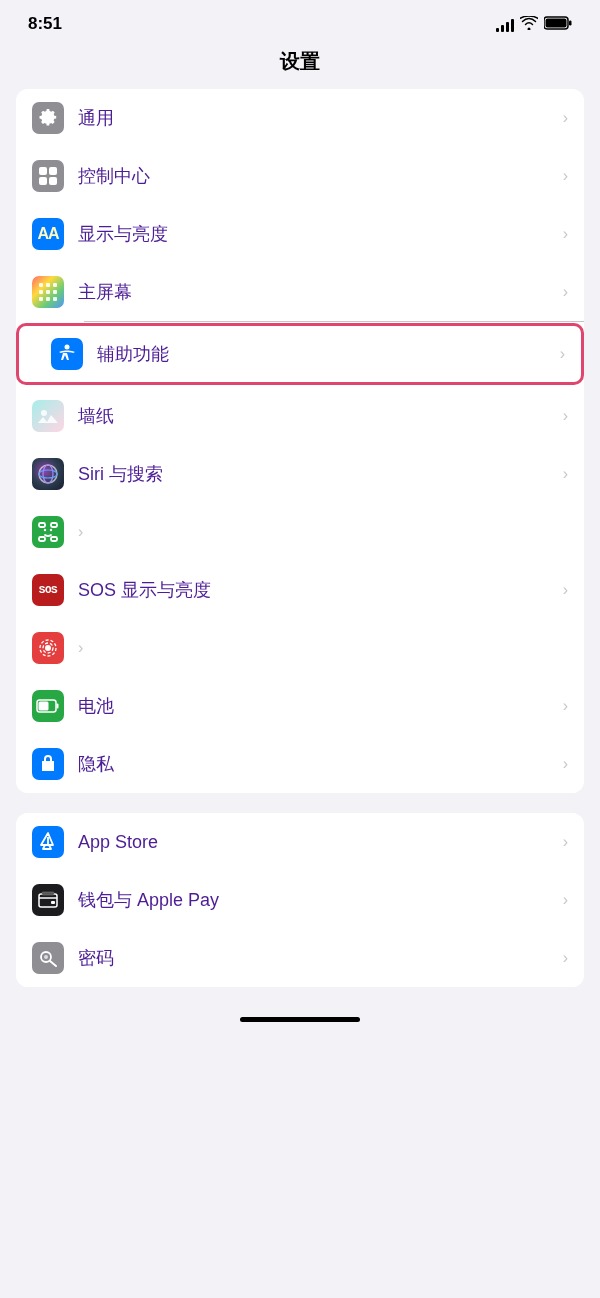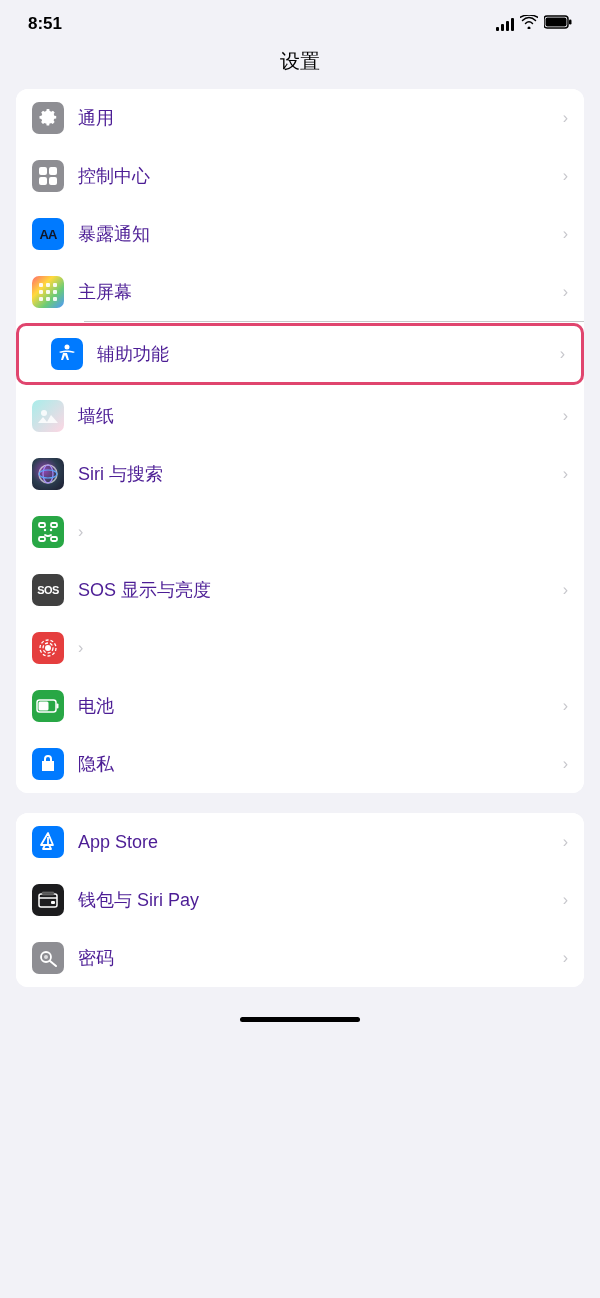--- a/index.html
+++ b/index.html
@@ -9,21 +9,21 @@
       min-height: 1298px;
       background: #f2f2f7;
       font-family: -apple-system, "PingFang SC", "Helvetica Neue", sans-serif;
       overflow-x: hidden;
     }
 
     
     .status-bar {
       display: flex;
       justify-content: space-between;
-      align-items: center;
+      align-items: flex-end;
       padding: 14px 28px 6px 28px;
       background: #f2f2f7;
     }
     .status-time {
       font-size: 17px;
       font-weight: 600;
       color: #000;
     }
     .status-icons {
       display: flex;
@@ -43,21 +43,21 @@
     }
 
     
     .page-title-bar {
       text-align: center;
       padding: 8px 0 14px 0;
       background: #f2f2f7;
     }
     .page-title {
       font-size: 20px;
-      font-weight: 400;
+      font-weight: 700;
       color: #000;
     }
 
     
     .settings-section {
       background: #fff;
       border-radius: 12px;
       margin: 0 16px 20px 16px;
       overflow: hidden;
     }
@@ -181,23 +181,23 @@
       <rect x="12" y="2" width="8" height="8" rx="2"></rect>
       <rect x="2" y="12" width="8" height="8" rx="2"></rect>
       <rect x="12" y="12" width="8" height="8" rx="2"></rect>
     </svg>
       </div>
       <span class="row-label">控制中心</span>
       <span class="row-chevron">›</span>
     </div>
     <div class="settings-row">
       <div class="row-icon" style="background:#007aff;">
-        <span style="font-weight:900;font-size:13px;color:#0f172a;letter-spacing:-1px;">AA</span>
-      </div>
-      <span class="row-label">暴露通知</span>
+        <span style="font-weight:900;font-size:16px;color:#fef9c3;letter-spacing:-1px;">AA</span>
+      </div>
+      <span class="row-label">显示与亮度</span>
       <span class="row-chevron">›</span>
     </div>
     <div class="settings-row">
       <div class="row-icon" style="background:linear-gradient(135deg,#ff6b6b,#ffd93d,#6bcb77,#4d96ff);">
         <svg width="22" height="22" viewBox="0 0 22 22" fill="white" opacity="0.9">
       <rect x="2" y="2" width="4" height="4" rx="1"></rect>
       <rect x="9" y="2" width="4" height="4" rx="1"></rect>
       <rect x="16" y="2" width="4" height="4" rx="1"></rect>
       <rect x="2" y="9" width="4" height="4" rx="1"></rect>
       <rect x="9" y="9" width="4" height="4" rx="1"></rect>
@@ -250,21 +250,21 @@
       <rect x="2" y="16" width="6" height="4" rx="1.5" fill="none"></rect>
       <rect x="14" y="16" width="6" height="4" rx="1.5" fill="none"></rect>
       <circle cx="8" cy="9" r="1.2" fill="white" stroke="none"></circle>
       <circle cx="14" cy="9" r="1.2" fill="white" stroke="none"></circle>
       <path d="M8 14 q3 2 6 0"></path>
     </svg>
       </div>
       <span class="row-chevron">›</span>
     </div>
     <div class="settings-row">
-      <div class="row-icon" style="background:#404040;">
+      <div class="row-icon" style="background:#b91c1c;font-family:Liberation Mono, monospace;">
         <span style="font-weight:900;font-size:11px;color:white;letter-spacing:-0.5px;">SOS</span>
       </div>
       <span class="row-label">SOS 显示与亮度</span>
       <span class="row-chevron">›</span>
     </div>
     <div class="settings-row">
       <div class="row-icon" style="background:#e53e3e;">
         <svg width="22" height="22" viewBox="0 0 22 22" fill="none">
       <circle cx="11" cy="11" r="3" fill="white"></circle>
       <circle cx="11" cy="11" r="5" stroke="white" stroke-width="1.3" stroke-dasharray="3 2" fill="none"></circle>
@@ -310,21 +310,21 @@
     </div>
     <div class="settings-row">
       <div class="row-icon" style="background:#1c1c1e;">
         <svg width="22" height="22" viewBox="0 0 22 22" fill="none">
       <rect x="2" y="5" width="18" height="13" rx="2" stroke="white" stroke-width="1.5"></rect>
       <path d="M2 9h18" stroke="white" stroke-width="1.5"></path>
       <rect x="14" y="12" width="4" height="3" rx="1" fill="white"></rect>
       <rect x="5" y="3" width="12" height="3" rx="1" fill="#555" stroke="#888" stroke-width="0.5"></rect>
     </svg>
       </div>
-      <span class="row-label">钱包与 Siri Pay</span>
+      <span class="row-label">钱包与 Apple Pay</span>
       <span class="row-chevron">›</span>
     </div>
     <div class="settings-row">
       <div class="row-icon" style="background:#8e8e93;">
         <svg width="22" height="22" viewBox="0 0 22 22" fill="none">
       <circle cx="9" cy="10" r="5" stroke="white" stroke-width="1.8"></circle>
       <line x1="13" y1="14" x2="19" y2="19" stroke="white" stroke-width="2" stroke-linecap="round"></line>
       <circle cx="9" cy="10" r="2" fill="white" opacity="0.7"></circle>
     </svg>
       </div>

